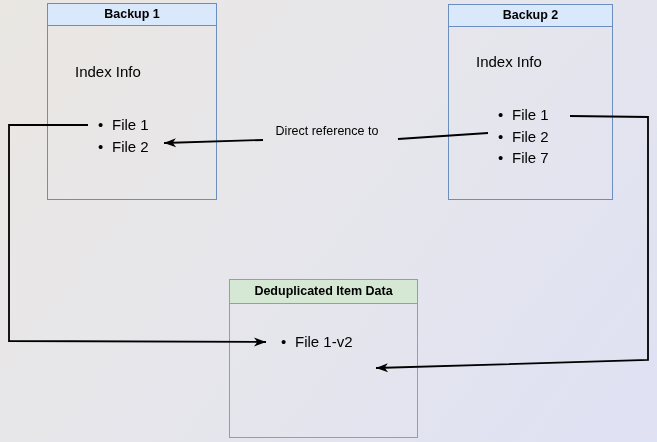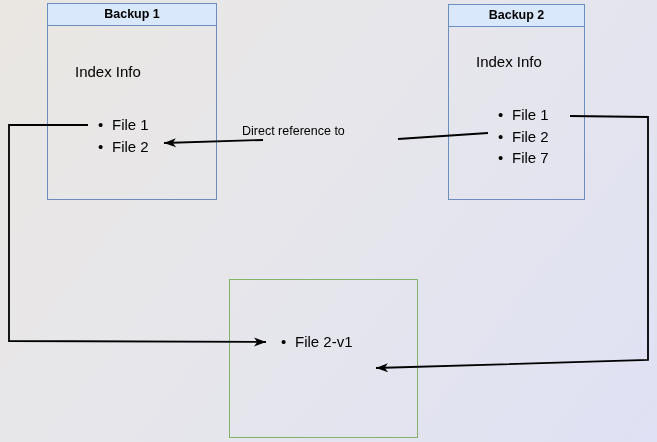--- a/index.html
+++ b/index.html
@@ -23,28 +23,28 @@
     border-bottom:1.5px solid;
   }
   .blue .node-header{background:var(--blue-fill);border-color:var(--blue-border);height:22px;line-height:21px;}
   .green .node-header{background:var(--green-fill);border-color:var(--green-border);height:24px;line-height:23px;}
   .subtitle{position:absolute;font-size:15px;}
   ul.filelist{position:absolute;list-style:none;font-size:15px;line-height:21.5px;}
   ul.filelist li::before{content:"\2022";display:inline-block;width:14px;text-align:left;}
   #backup1{left:47px;top:3px;width:170px;height:197px;}
   #backup1 .subtitle{left:27px;top:59px;}
   #backup1 ul.filelist{left:50px;top:110px;}
-  #backup2{left:448px;top:4px;width:137px;height:196px;}
+  #backup2{left:448px;top:4px;width:165px;height:196px;}
   #backup2 .subtitle{left:27px;top:48px;}
   #backup2 ul.filelist{left:49px;top:99px;}
   #dedup{left:229px;top:279px;width:189px;height:159px;}
   #dedup ul.filelist{left:51px;top:51px;}
   #annotation{
     position:absolute;left:242px;top:122px;width:170px;
-    text-align:left;font-size:12.5px;line-height:18px;z-index:2;
+    text-align:center;font-size:12.5px;line-height:18px;z-index:2;
   }
   #wires{position:absolute;left:0;top:0;width:657px;height:442px;z-index:3;pointer-events:none;}
   #wires path{stroke:var(--arrow);stroke-width:1.8;fill:none;}
   #wires marker path{fill:var(--arrow);stroke:none;}
 </style>
 </head>
 <body style="background: linear-gradient(128deg, rgb(234, 231, 226) 0%, rgb(231, 230, 234) 40%, rgb(227, 228, 239) 70%, rgb(223, 225, 244) 100%);">
 
 <div class="node blue" id="backup1">
   <div class="node-header">Backup 1</div>
@@ -59,22 +59,23 @@
   <div class="node-header">Backup 2</div>
   <div class="subtitle">Index Info</div>
   <ul class="filelist">
     <li>File 1</li>
     <li>File 2</li>
     <li>File 7</li>
   </ul>
 </div>
 
 <div class="node green" id="dedup">
+  <div class="node-header">Deduplicated Item Data</div>
   <ul class="filelist">
-    <li>File 2-v1</li>
+    <li>File 1-v2</li>
   </ul>
 </div>
 
 <div id="annotation">
   <div>Direct reference to</div>
 </div>
 
 <svg id="wires" viewBox="0 0 657 442">
   <defs>
     <marker id="arrowhead" markerUnits="userSpaceOnUse" markerWidth="14" markerHeight="12" refX="12.5" refY="5" orient="auto">

